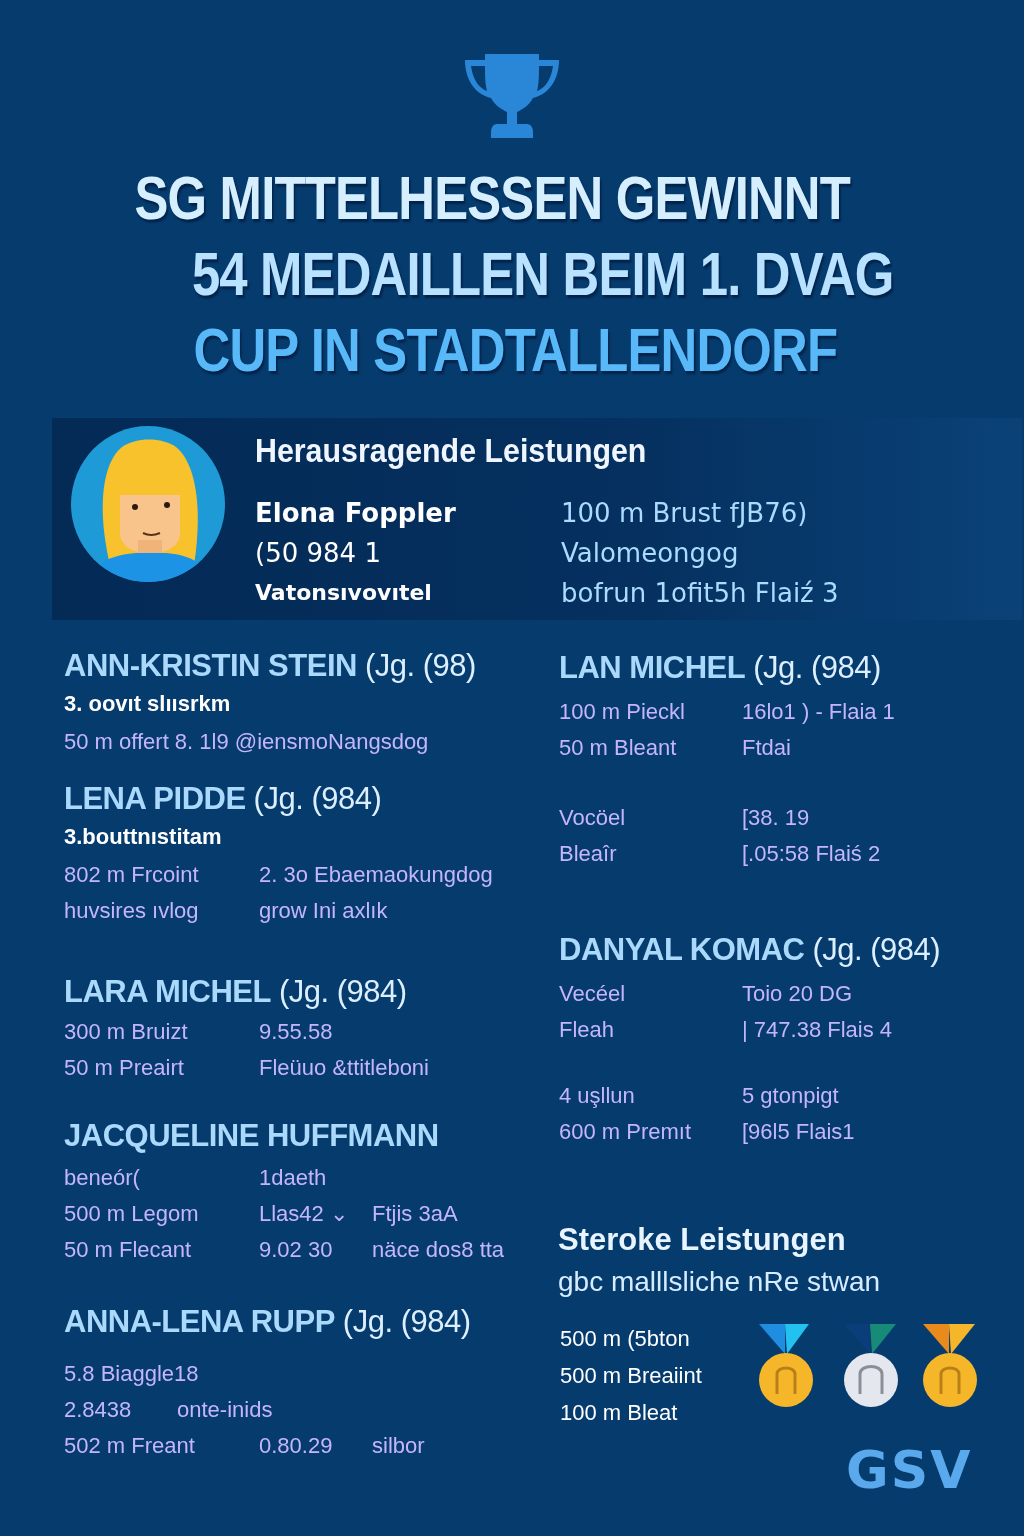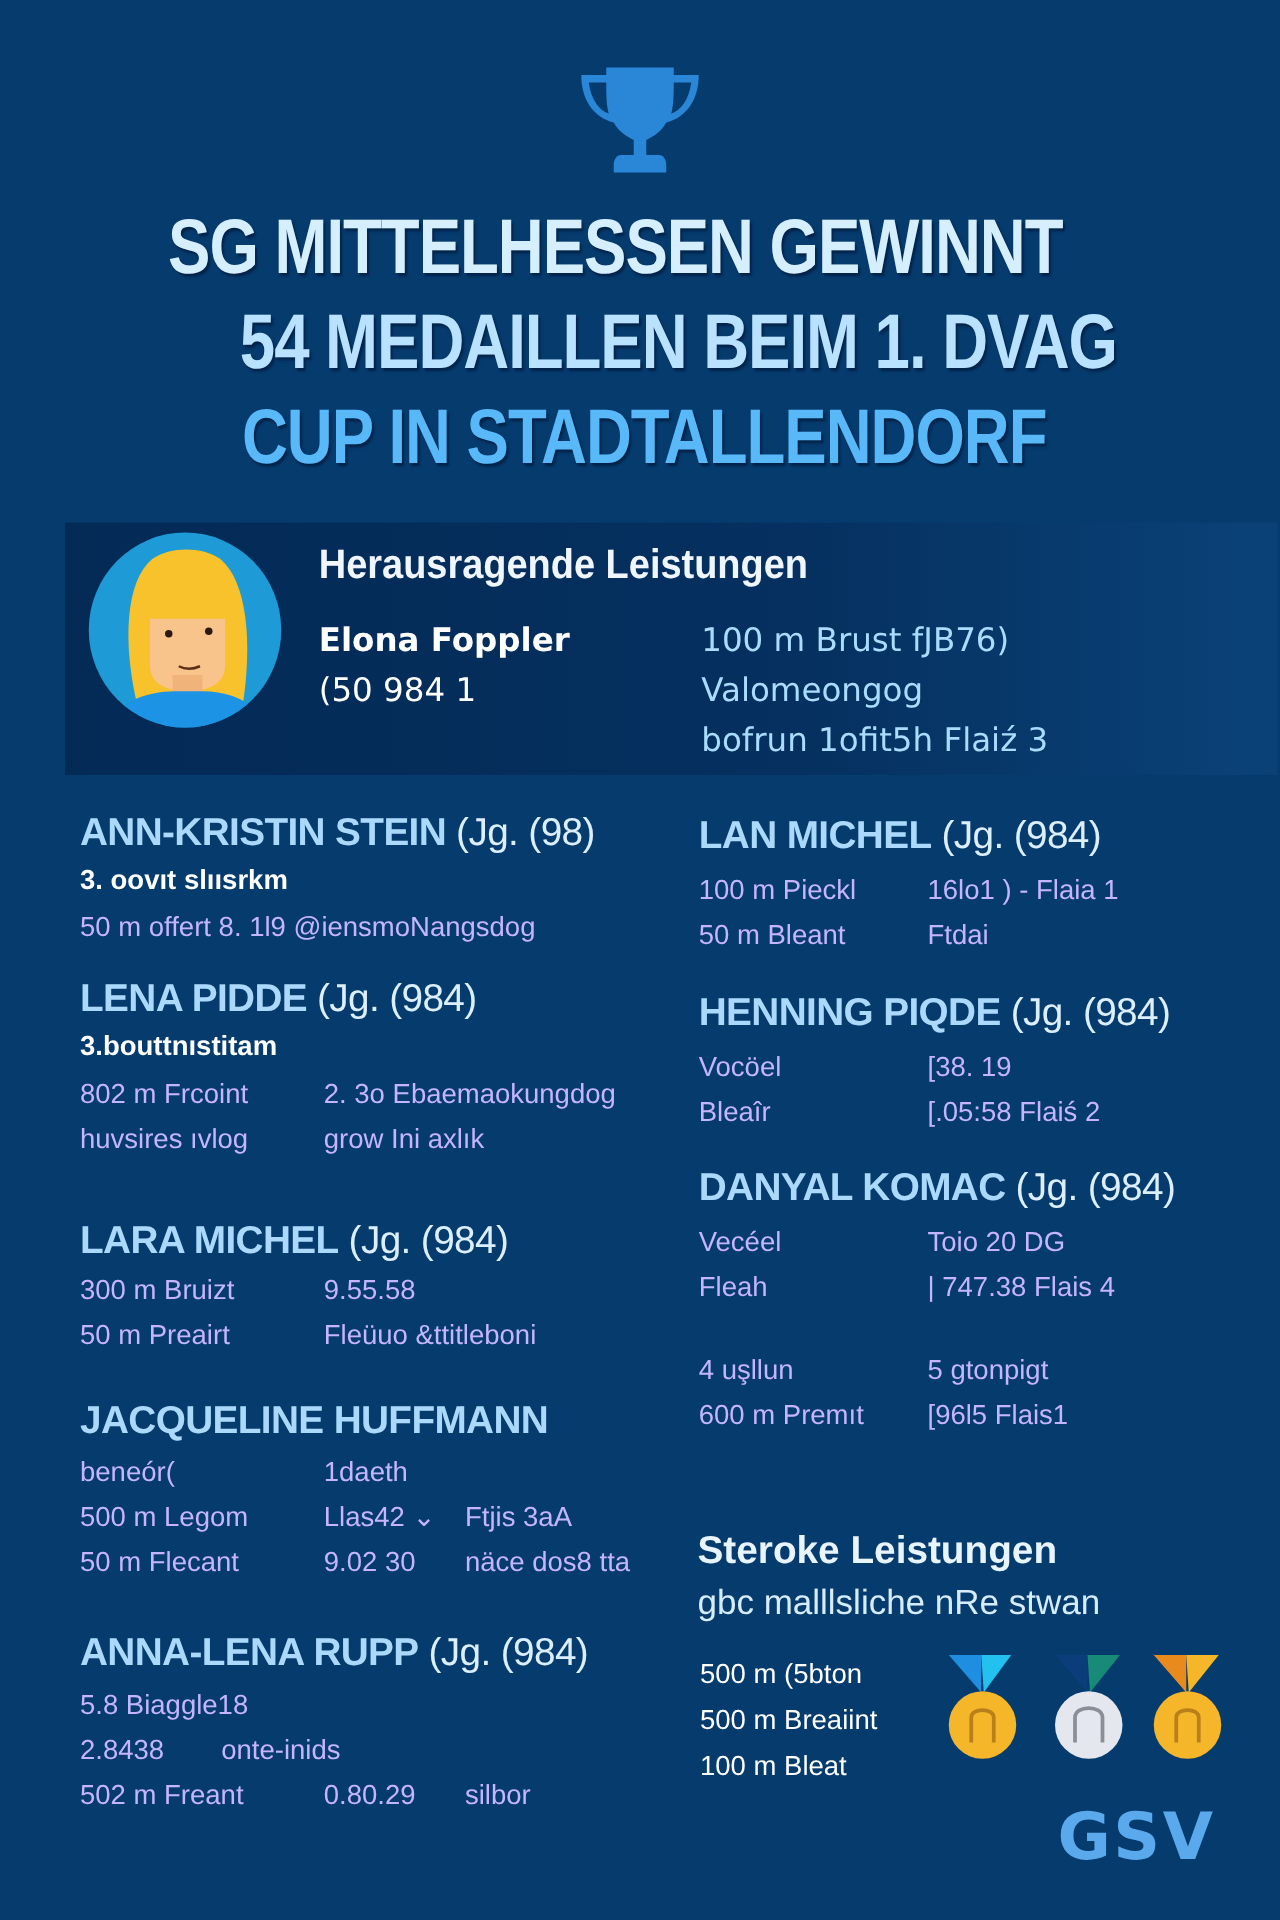--- a/index.html
+++ b/index.html
@@ -103,20 +103,21 @@
     <path d="M14 160 C20 138 46 128 70 128 H92 C116 128 138 138 144 160 Z" fill="#1d93e6"></path>
     <circle cx="65" cy="82" r="3" fill="#2a1a10"></circle>
     <circle cx="97" cy="80" r="3" fill="#2a1a10"></circle>
     <path d="M73 108 Q81 112 90 108" stroke="#5a3018" stroke-width="2" fill="none"></path>
   </g>
 </svg>
 <div class="hl-title">Herausragende Leistungen</div>
 <div class="hl-col hl-left">
   <div class="b">Elona Foppler</div>
   <div>(50 984 1</div>
+  <div class="s b">Vatonsıvovıtel</div>
 </div>
 <div class="hl-col hl-right">
   <div>100 m Brust  fJB76)</div>
   <div>Valomeongog</div>
   <div>bofrun 1ofit5h   Flaiź 3</div>
 </div>
 
 <div class="athlete" style="left:64px; top:648px;">
   <div class="a-name"><span>ANN-KRISTIN STEIN</span><span class="a-year">(Jg. (98)</span></div>
   <div class="sub">3. oovıt slıısrkm</div>
@@ -163,21 +164,21 @@
     </div>
   <div class="row">
       <span class="c1">50 m Flecant</span>
       <span class="c2">9.02 30</span>
       <span>näce dos8 tta</span>
     </div>
 </div>
 
 <div class="athlete" style="left:64px; top:1304px;">
   <div class="a-name"><span>ANNA-LENA RUPP</span><span class="a-year">(Jg. (984)</span></div>
-  <div class="row" style="margin-top:6px">
+  <div class="row" style="margin-top:16px">
       <span>5.8 Biaggle18</span>
     </div>
   <div class="row">
       <span class="c2">2.8438</span>
       <span>onte-inids</span>
     </div>
   <div class="row">
       <span class="c1">502 m Freant</span>
       <span class="c2">0.80.29</span>
       <span>silbor</span>
@@ -190,21 +191,20 @@
       <span class="c1">100 m Pieckl</span>
       <span>16lo1 ) - Flaia 1</span>
     </div>
   <div class="row">
       <span class="c1">50 m Bleant</span>
       <span>Ftdai</span>
     </div>
 </div>
 
 <div class="athlete right-col" style="left:559px; top:792px;">
-  <div class="a-name"><span>HENNING PIQDE</span><span class="a-year">(Jg. (984)</span></div>
   <div class="row" style="margin-top:8px">
       <span class="c1">Vocöel</span>
       <span>[38. 19</span>
     </div>
   <div class="row">
       <span class="c1">Bleaîr</span>
       <span>[.05:58 Flaiś 2</span>
     </div>
 </div>
 

